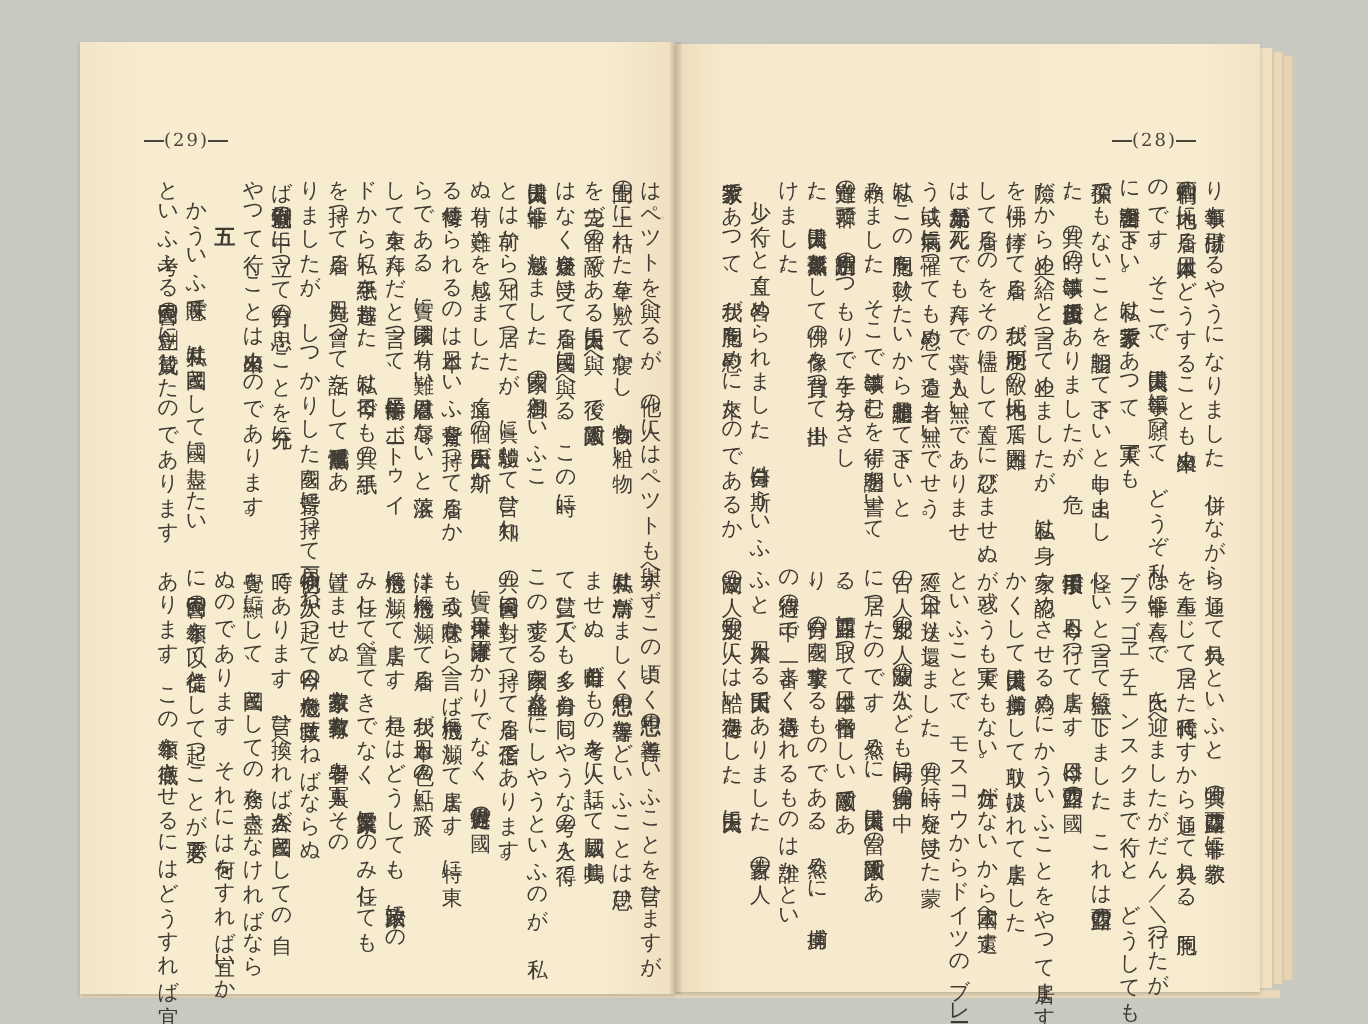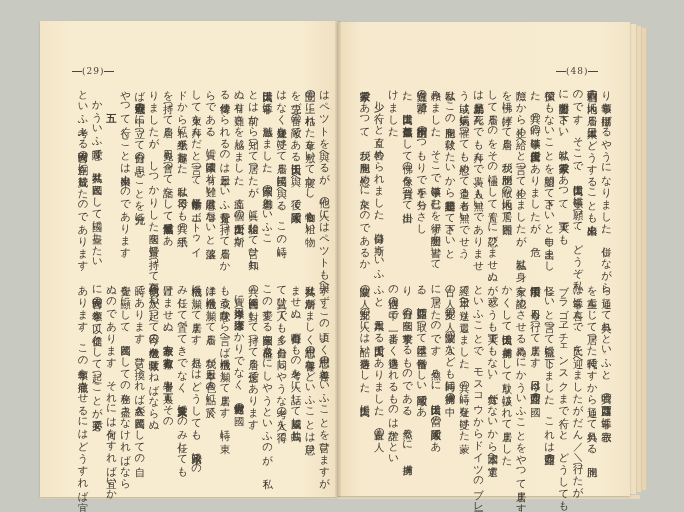--- a/index.html
+++ b/index.html
@@ -72,21 +72,21 @@
   <div class="gutter"></div>
 
   <div class="stain" style="left:330px;top:108px;width:2px;height:2px;"></div>
   <div class="stain" style="left:258px;top:268px;width:2px;height:2px;"></div>
   <div class="stain" style="left:603px;top:352px;width:3px;height:3px;"></div>
 
   <div class="folio left">
     <span class="dash"></span>(<span>29</span>)<span class="dash"></span>
   </div>
   <div class="folio right">
-    <span class="dash"></span>(<span>48</span>)<span class="dash"></span>
+    <span class="dash"></span>(<span>28</span>)<span class="dash"></span>
   </div>
 
   <div class="block lp-top">
     <span class="col">はペツトを與へるが、他の人にはペツトも與へず、</span>
     <span class="col">土間の上に枯れた草を敷いて寢かし、食物も粗い物</span>
     <span class="col">を先づ一番の敵である太田氏に與へ、後で敵國人で</span>
     <span class="col">はなく嫌疑を受けて居る國民に與へる。この時に、</span>
     <span class="col">太田氏は非常に、感激しました。國家の御恩といふこ</span>
     <span class="col">とは前から知つて居つたが、眞に體驗して言ひ知れ</span>
     <span class="col">ぬ有り難さを感じました。痛く一個の太田氏が斯か</span>

